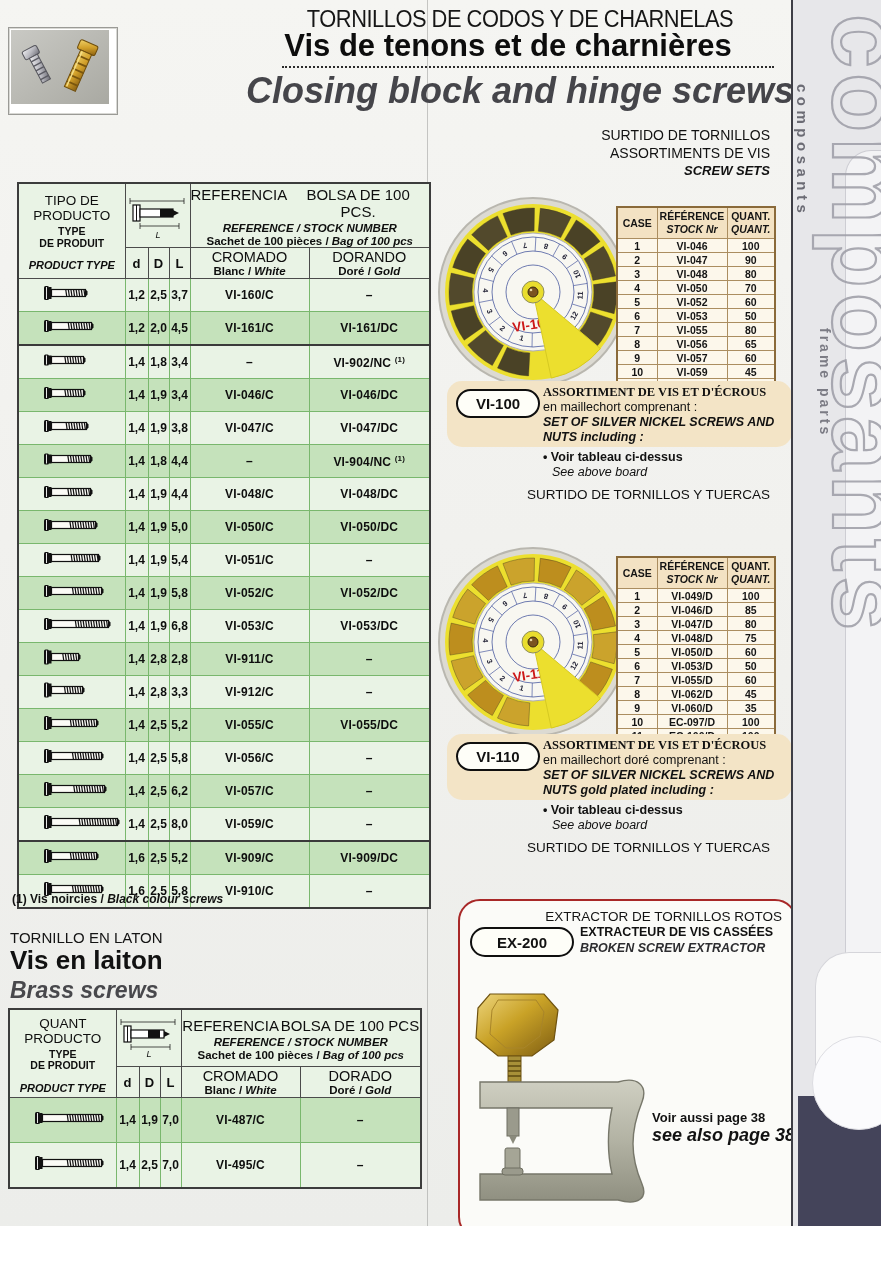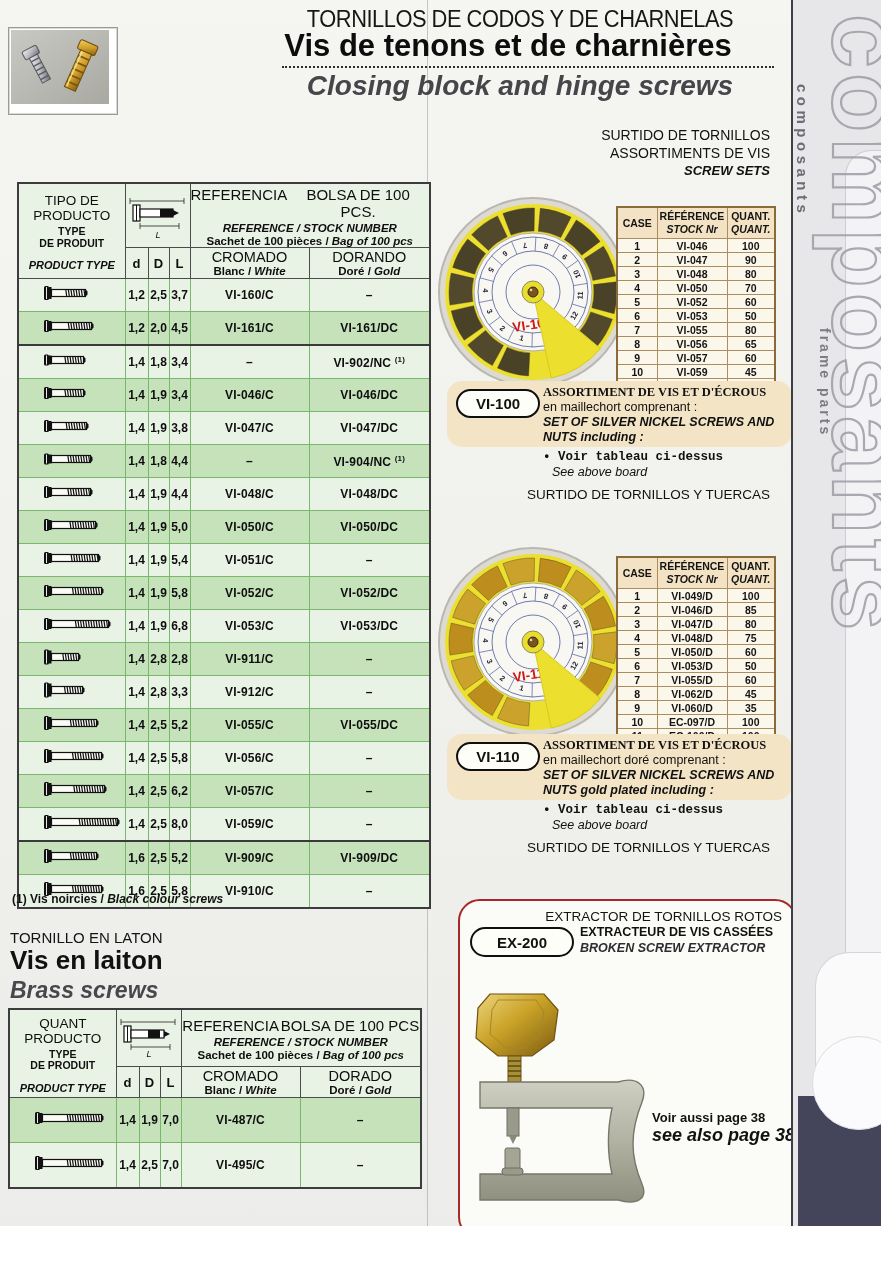--- a/index.html
+++ b/index.html
@@ -4,21 +4,21 @@
 <style>
   html,body{margin:0;padding:0;background:#ffffff;font-family:"Liberation Sans",sans-serif;}
   #page{position:relative;width:881px;height:1226px;overflow:hidden;
         background:linear-gradient(180deg,#f5f5f2 0%,#f0f0ed 55%,#ecedea 100%);color:#111;}
   .abs{position:absolute;}
 
   
   #title-es{left:240px;top:6px;width:560px;text-align:center;font-size:23px;letter-spacing:-0.5px;color:#161616;transform:scaleX(.95);}
   #title-fr{left:228px;top:28px;width:560px;text-align:center;font-size:31px;font-weight:bold;color:#0d0d0d;}
   #title-dots{left:282px;top:66px;width:492px;border-top:2px dotted #2b2b2b;height:0;}
-  #title-en{left:240px;top:70px;width:560px;text-align:center;font-size:28px;font-weight:bold;font-style:italic;color:#45454a;}
+  #title-en{left:240px;top:70px;width:560px;text-align:center;font-size:36px;font-weight:bold;font-style:italic;color:#45454a;}
 
   
   #photo{left:8px;top:27px;width:104px;height:82px;background:#fff;border:1px solid #9a9a96;box-shadow:0 0 0 1px #d8d8d4 inset;padding:2px;}
 
   
   #fold{left:427px;top:0;width:1px;height:1278px;background:#9d9d9a;opacity:.55;}
 
   
   table.green{border-collapse:collapse;table-layout:fixed;background:#e9f3e5;border:2px solid #3c3c3c;}
   table.green td{border:1px solid #79b76d;padding:0;text-align:center;vertical-align:middle;color:#0e0e0e;}
@@ -73,21 +73,21 @@
   #strip1{left:447px;top:381px;}
   #strip2{left:447px;top:734px;}
   .badge{background:#fefef8;border:2.2px solid #0f0f0f;border-radius:16px;display:flex;align-items:center;justify-content:center;font-weight:bold;}
   #badge1{left:456px;top:389px;width:80px;height:25px;font-size:15px;}
   #badge2{left:456px;top:742px;width:80px;height:25px;font-size:15px;}
   .desc{font-size:12.5px;line-height:15px;width:260px;}
   #desc1{left:543px;top:385px;} #desc2{left:543px;top:738px;}
   .desc .b{font-weight:bold;font-family:Liberation Serif, serif;} .desc .bi{font-weight:bold;font-style:italic;}
   .bullets{font-size:12.5px;line-height:15px;}
   #bullets1{left:543px;top:450px;} #bullets2{left:543px;top:803px;}
-  .bullets .b{font-weight:bold;font-family:Liberation Mono, monospace;} .bullets .i{font-style:italic;padding-left:9px;}
+  .bullets .b{font-weight:bold;} .bullets .i{font-style:italic;padding-left:9px;}
   #surtido1{left:527px;top:487px;font-size:13.5px;}
   #surtido2{left:527px;top:840px;font-size:13.5px;}
 
   
   #exbox{left:458px;top:899px;width:335px;height:336px;border:2.5px solid #a82828;border-radius:22px;background:#fbfbf8;}
   #ex-h1{left:530px;top:909px;width:252px;text-align:right;font-size:13.5px;color:#141414;}
   #ex-badge{left:470px;top:927px;width:100px;height:26px;font-size:15px;}
   #ex-h2{left:580px;top:925px;width:210px;font-size:12.5px;font-weight:bold;}
   #ex-h3{left:580px;top:941px;width:210px;font-size:12.5px;font-weight:bold;font-style:italic;color:#2d2d30;}
   #tool{left:462px;top:990px;}

